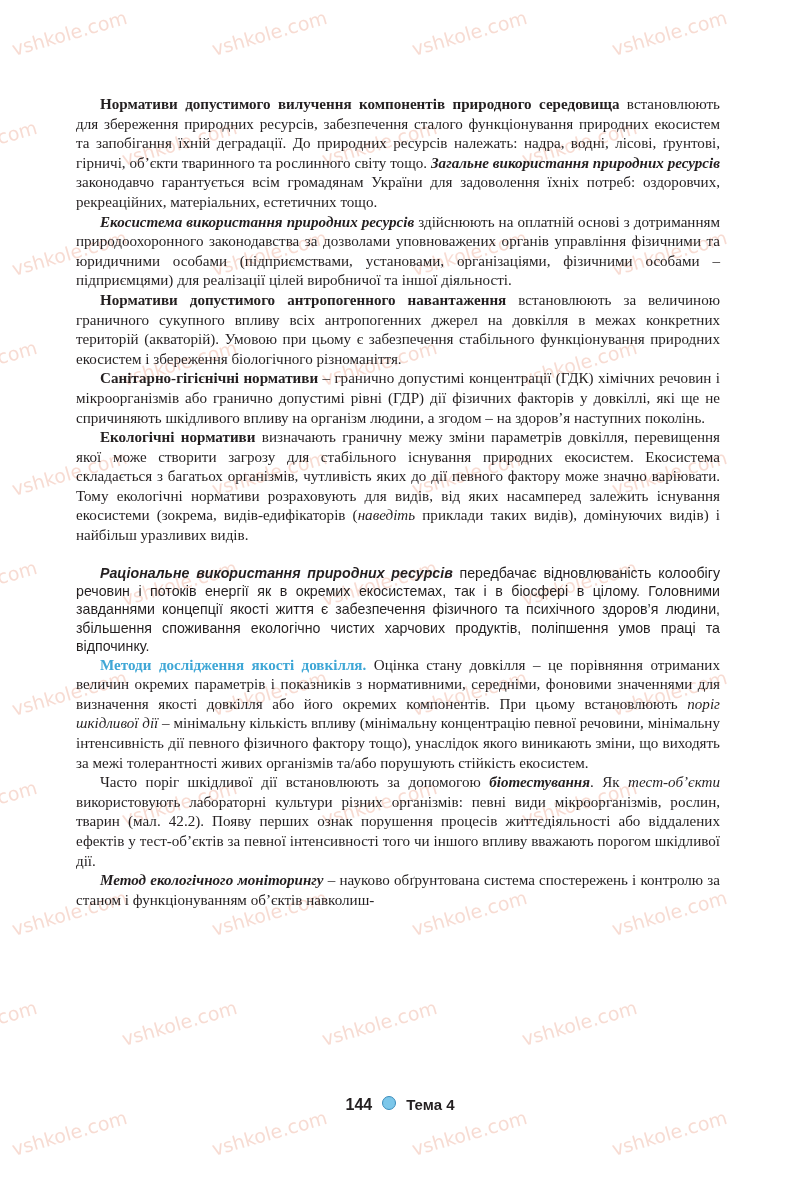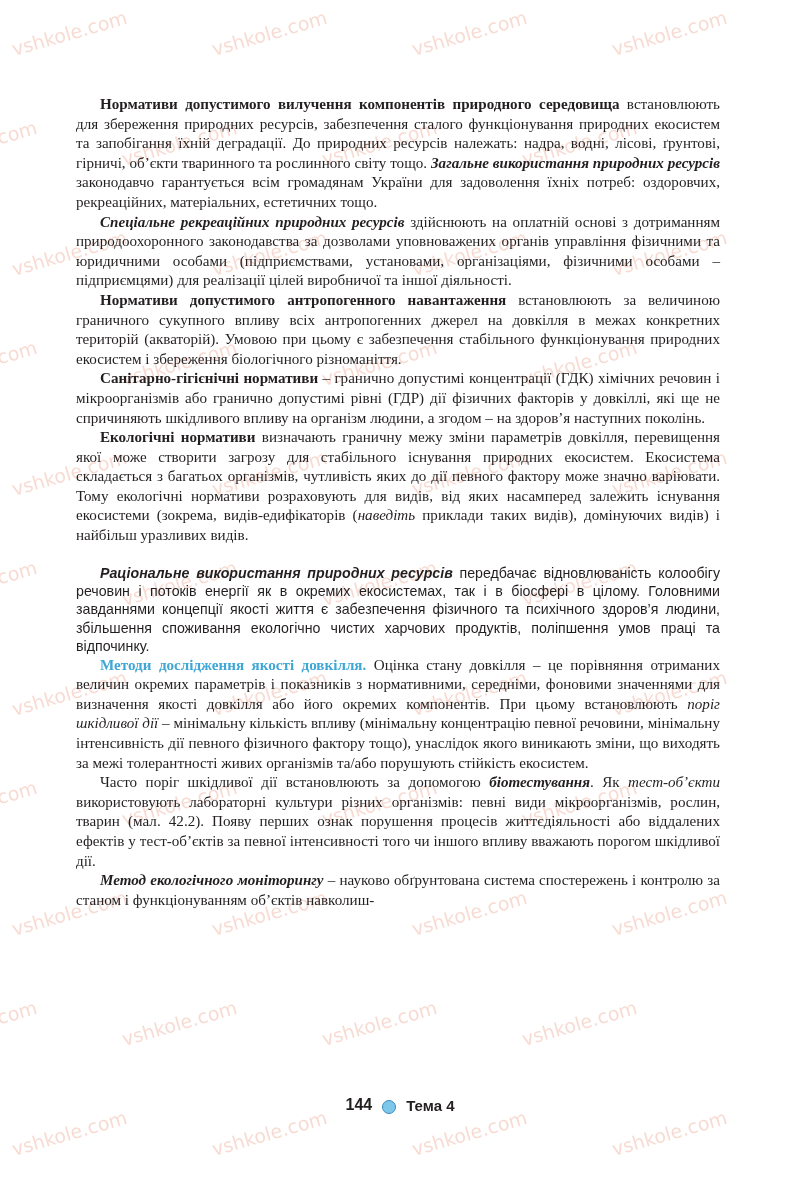--- a/index.html
+++ b/index.html
@@ -35,21 +35,21 @@
   .remember-line { flex: 1; height: 2px; background: #e0278a; margin-bottom: 3px; }
   .remember-body {
     margin-left: 24px; width: 644px;
     font-family: "Liberation Sans", "DejaVu Sans", sans-serif; font-size: 14.2px; line-height: 18.4px;
     text-align: justify; margin-top: 18px;
   }
   .remember-body p { margin: 0; text-indent: 24px; }
   .after-remember { margin-top: 12px; }
   .footer {
     position: absolute; top: 1096px; left: 0; width: 800px; z-index: 1;
-    display: flex; justify-content: center; align-items: flex-end; gap: 10px;
+    display: flex; justify-content: center; align-items: flex-start; gap: 10px;
     font-family: "Liberation Sans", "DejaVu Sans", sans-serif; font-weight: bold; font-size: 15px;
   }
   .footer .num { font-size: 16px; }
   .dot {
     width: 12px; height: 12px; border-radius: 50%; background: #7cc7ea; border: 1px solid #3c8dbc;
   }
 </style>
 </head>
 <body>
 
@@ -96,21 +96,21 @@
     <span class="wm" style="left: 520px; top: 1012px;">vshkole.com</span>
     <span class="wm" style="left: 10px; top: 1122px;">vshkole.com</span>
     <span class="wm" style="left: 210px; top: 1122px;">vshkole.com</span>
     <span class="wm" style="left: 410px; top: 1122px;">vshkole.com</span>
     <span class="wm" style="left: 610px; top: 1122px;">vshkole.com</span>
   </div>
 
 <div class="page">
   <p><span class="b">Нормативи допустимого вилучення компонентів природного середовища</span><span> встановлюють для збереження природних ресурсів, забезпечення сталого функціонування природних екосистем та запобігання їхній деградації. До природних ресурсів належать: надра, водні, лісові, ґрунтові, гірничі, об’єкти тваринного та рослинного світу тощо. </span><span class="bi">Загальне використання природних ресурсів</span><span> законодавчо гарантується всім громадянам України для задоволення їхніх потреб: оздоровчих, рекреаційних, матеріальних, естетичних тощо.</span></p>
 
-  <p><span class="bi">Спеціальне рекреаційних природних ресурсів</span><span> здійснюють на оплатній основі з дотриманням природоохоронного законодавства за дозволами уповноважених органів управління фізичними та юридичними особами (підприємствами, установами, організаціями, фізичними особами – підприємцями) для реалізації цілей виробничої та іншої діяльності.</span></p>
+  <p><span class="bi">Екосистема використання природних ресурсів</span><span> здійснюють на оплатній основі з дотриманням природоохоронного законодавства за дозволами уповноважених органів управління фізичними та юридичними особами (підприємствами, установами, організаціями, фізичними особами – підприємцями) для реалізації цілей виробничої та іншої діяльності.</span></p>
 
   <p><span class="b">Нормативи допустимого антропогенного навантаження</span><span> встановлюють за величиною граничного сукупного впливу всіх антропогенних джерел на довкілля в межах конкретних територій (акваторій). Умовою при цьому є забезпечення стабільного функціонування природних екосистем і збереження біологічного різноманіття.</span></p>
 
   <p><span class="b">Санітарно-гігієнічні нормативи</span><span> – гранично допустимі концентрації (ГДК) хімічних речовин і мікроорганізмів або гранично допустимі рівні (ГДР) дії фізичних факторів у довкіллі, які ще не спричиняють шкідливого впливу на організм людини, а згодом – на здоров’я наступних поколінь.</span></p>
 
   <p><span class="b">Екологічні нормативи</span><span> визначають граничну межу зміни параметрів довкілля, перевищення якої може створити загрозу для стабільного існування природних екосистем. Екосистема складається з багатьох організмів, чутливість яких до дії певного фактору може значно варіювати. Тому екологічні нормативи розраховують для видів, від яких насамперед залежить існування екосистеми (зокрема, видів-едифікаторів (</span><span class="i">наведіть</span><span> приклади таких видів), домінуючих видів) і найбільш уразливих видів.</span></p>
 
   <div class="remember">
     <div class="remember-body">
       <p><span class="bi">Раціональне використання природних ресурсів</span><span> передбачає відновлюваність колообігу речовин і потоків енергії як в окремих екосистемах, так і в біосфері в цілому. Головними завданнями концепції якості життя є забезпечення фізичного та психічного здоров’я людини, збільшення споживання екологічно чистих харчових продуктів, поліпшення умов праці та відпочинку.</span></p>

